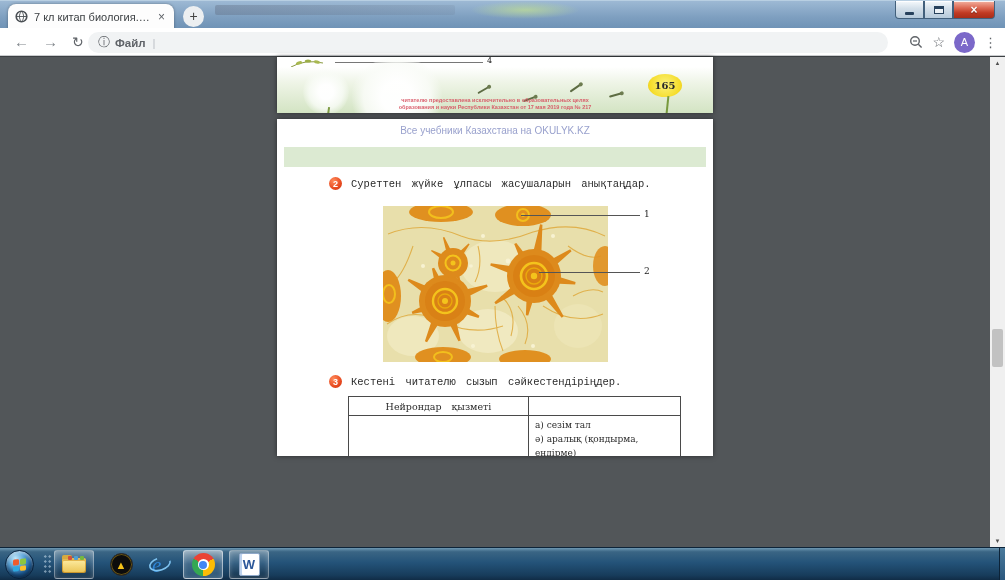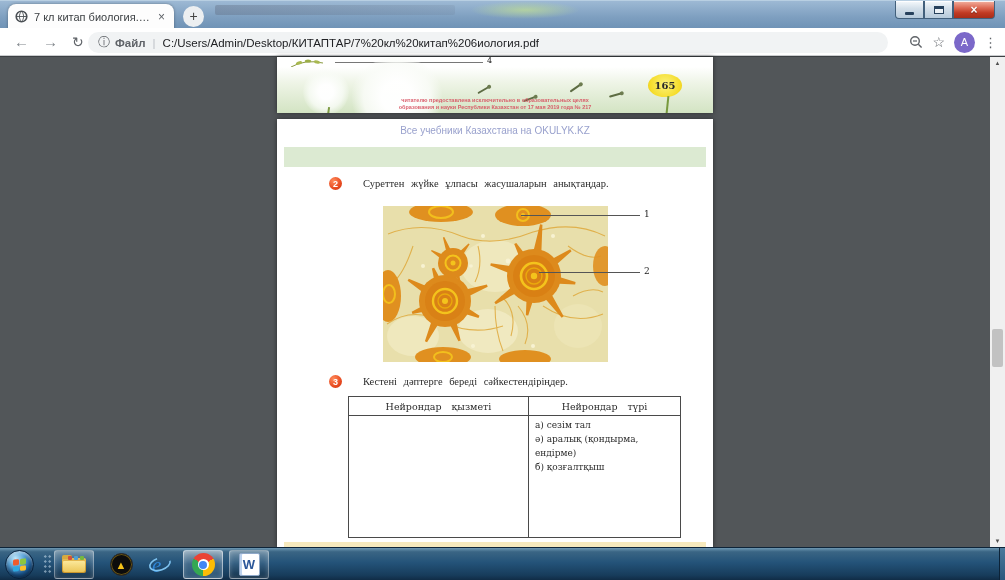--- a/index.html
+++ b/index.html
@@ -45,21 +45,21 @@
   .bar-right { position:absolute; right:8px; top:0; height:28px; display:flex; align-items:center; gap:9px; }
   .star { font-size:14px; color:#5f6368; }
   .avatar { width:21px; height:21px; border-radius:50%; background:#7b68c9; color:#fff; font-size:11px;
     display:flex; align-items:center; justify-content:center; }
   .dots { font-size:13px; color:#5f6368; letter-spacing:0; }
 
   
   .viewer { position:absolute; left:0; top:56px; width:1005px; height:491px; background:#525659; border-top:1px solid #3c4043; }
   .page { position:absolute; background:#fff; box-shadow:0 0 5px rgba(0,0,0,.5); overflow:hidden; }
   .page1 { left:277px; top:0px; width:436px; height:56px; }
-  .page2 { left:277px; top:62px; width:436px; height:429px; }
+  .page2 { left:277px; top:62px; width:436px; height:337px; }
 
   
   .p1line { position:absolute; left:58px; top:5px; width:148px; border-top:1px solid #777; }
   .p1num { position:absolute; left:210px; top:-1px; font-family:"DejaVu Serif", serif; font-size:8px; color:#222; }
   .p1sprig { position:absolute; left:12px; top:0px; }
   .p1green { position:absolute; left:0; top:10px; width:436px; height:46px;
     background:linear-gradient(#ffffff, #eef4e6 35%, #d3e4c3);font-weight:bold; }
   .dand { position:absolute; border-radius:50%; }
   .dand1 { left:26px; top:2px; width:46px; height:46px;
     background:radial-gradient(circle, rgba(255,255,255,.98) 22%, rgba(249,252,247,.8) 52%, rgba(240,246,236,0) 74%); }
@@ -76,21 +76,21 @@
   .wm { position:absolute; width:100%; text-align:center; color:rgba(215,80,95,.9); font-size:5.5px; line-height:7px; }
 
   
   .sitehdr { position:absolute; top:6px; width:100%; text-align:center; font-size:10px; color:#99a1cd; }
   .greenbar { position:absolute; left:7px; top:28px; width:422px; height:20px; background:#dcead2; }
   .taskrow { position:absolute; display:flex; align-items:center; gap:9px; }
   .t2 { left:52px; top:58px; } .t3 { left:52px; top:256px; }
   .tnum { width:13px; height:13px; border-radius:50%; flex:0 0 13px;
     background:radial-gradient(circle at 35% 30%, #ff8a5a, #e84a20 60%, #cc3410); color:#fff; font-size:9px;
     font-weight:bold; display:flex; align-items:center; justify-content:center; }
-  .ttext { font-family:Liberation Serif, serif; font-size:10.5px; color:#2b2b2b; word-spacing:4px;margin-left:12px; }
+  .ttext { font-family:Liberation Mono, monospace; font-size:10.5px; color:#2b2b2b; word-spacing:4px; }
   .fig { position:absolute; left:106px; top:87px; width:225px; height:156px; }
   .figline { position:absolute; border-top:1px solid #555; }
   .fl1 { left:244px; top:96px; width:119px; }
   .fl2 { left:262px; top:153px; width:101px; }
   .figlab { position:absolute; font-family:"DejaVu Serif", serif; font-size:9px; color:#222; }
   .fg1 { left:367px; top:90px; } .fg2 { left:367px; top:147px; }
 
   .ptable { position:absolute; left:71px; top:277px; width:333px; height:142px; border:1px solid #4a4a4a;
     font-family:"DejaVu Serif", serif; color:#2b2b2b; display:flex; flex-direction:column; background:#fff;justify-content:space-between; }
   .pt-head { display:flex; border-bottom:1px solid #4a4a4a; height:19px; }
@@ -185,21 +185,20 @@
   </div>
 
   <div class="toolbar">
     <span class="navico">←</span>
     <span class="navico">→</span>
     <span class="navico reload">↻</span>
     <div class="addr">
       <span class="info">ⓘ</span>
       <span class="scheme">Файл</span>
       <span class="sep">|</span>
-      <span class="url">C:/Users/Admin/Desktop/КИТАПТАР/7%20кл%20китап%206иология.pdf</span>
     </div>
     <div class="bar-right">
       <svg width="14" height="14" viewBox="0 0 14 14">
         <circle cx="6" cy="6" r="4.3" fill="none" stroke="#5f6368" stroke-width="1.4"></circle>
         <path d="M9.3,9.3 L12.6,12.6" stroke="#5f6368" stroke-width="1.4"></path>
         <path d="M4,6 h4" stroke="#5f6368" stroke-width="1.2"></path>
       </svg>
       <span class="star">☆</span>
       <span class="avatar">A</span>
       <span class="dots">⋮</span>
@@ -328,27 +327,26 @@
           <circle r="2.5" fill="#f4c31c"></circle>
         </g>
       </svg>
       <div class="figline fl1"></div>
       <span class="figlab fg1">1</span>
       <div class="figline fl2"></div>
       <span class="figlab fg2">2</span>
 
       <div class="taskrow t3">
         <span class="tnum">3</span>
-        <span class="ttext">Кестені дәптерге береді сәйкестендіріңдер.</span>
+        <span class="ttext">Кестені читателю сызып сәйкестендіріңдер.</span>
       </div>
 
       <div class="ptable">
         <div class="pt-head">
           <div class="pt-c1">Нейрондар қызметі</div>
-          <div class="pt-c2">Нейрондар түрі</div>
         </div>
         <div class="pt-body">
           <div class="cell1">
           </div>
           <div class="cell2">
             <div>а) сезім тал</div>
             <div>ә) аралық (қондырма, ендірме)</div>
             <div>б) қозғалтқыш</div>
           </div>
         </div>

